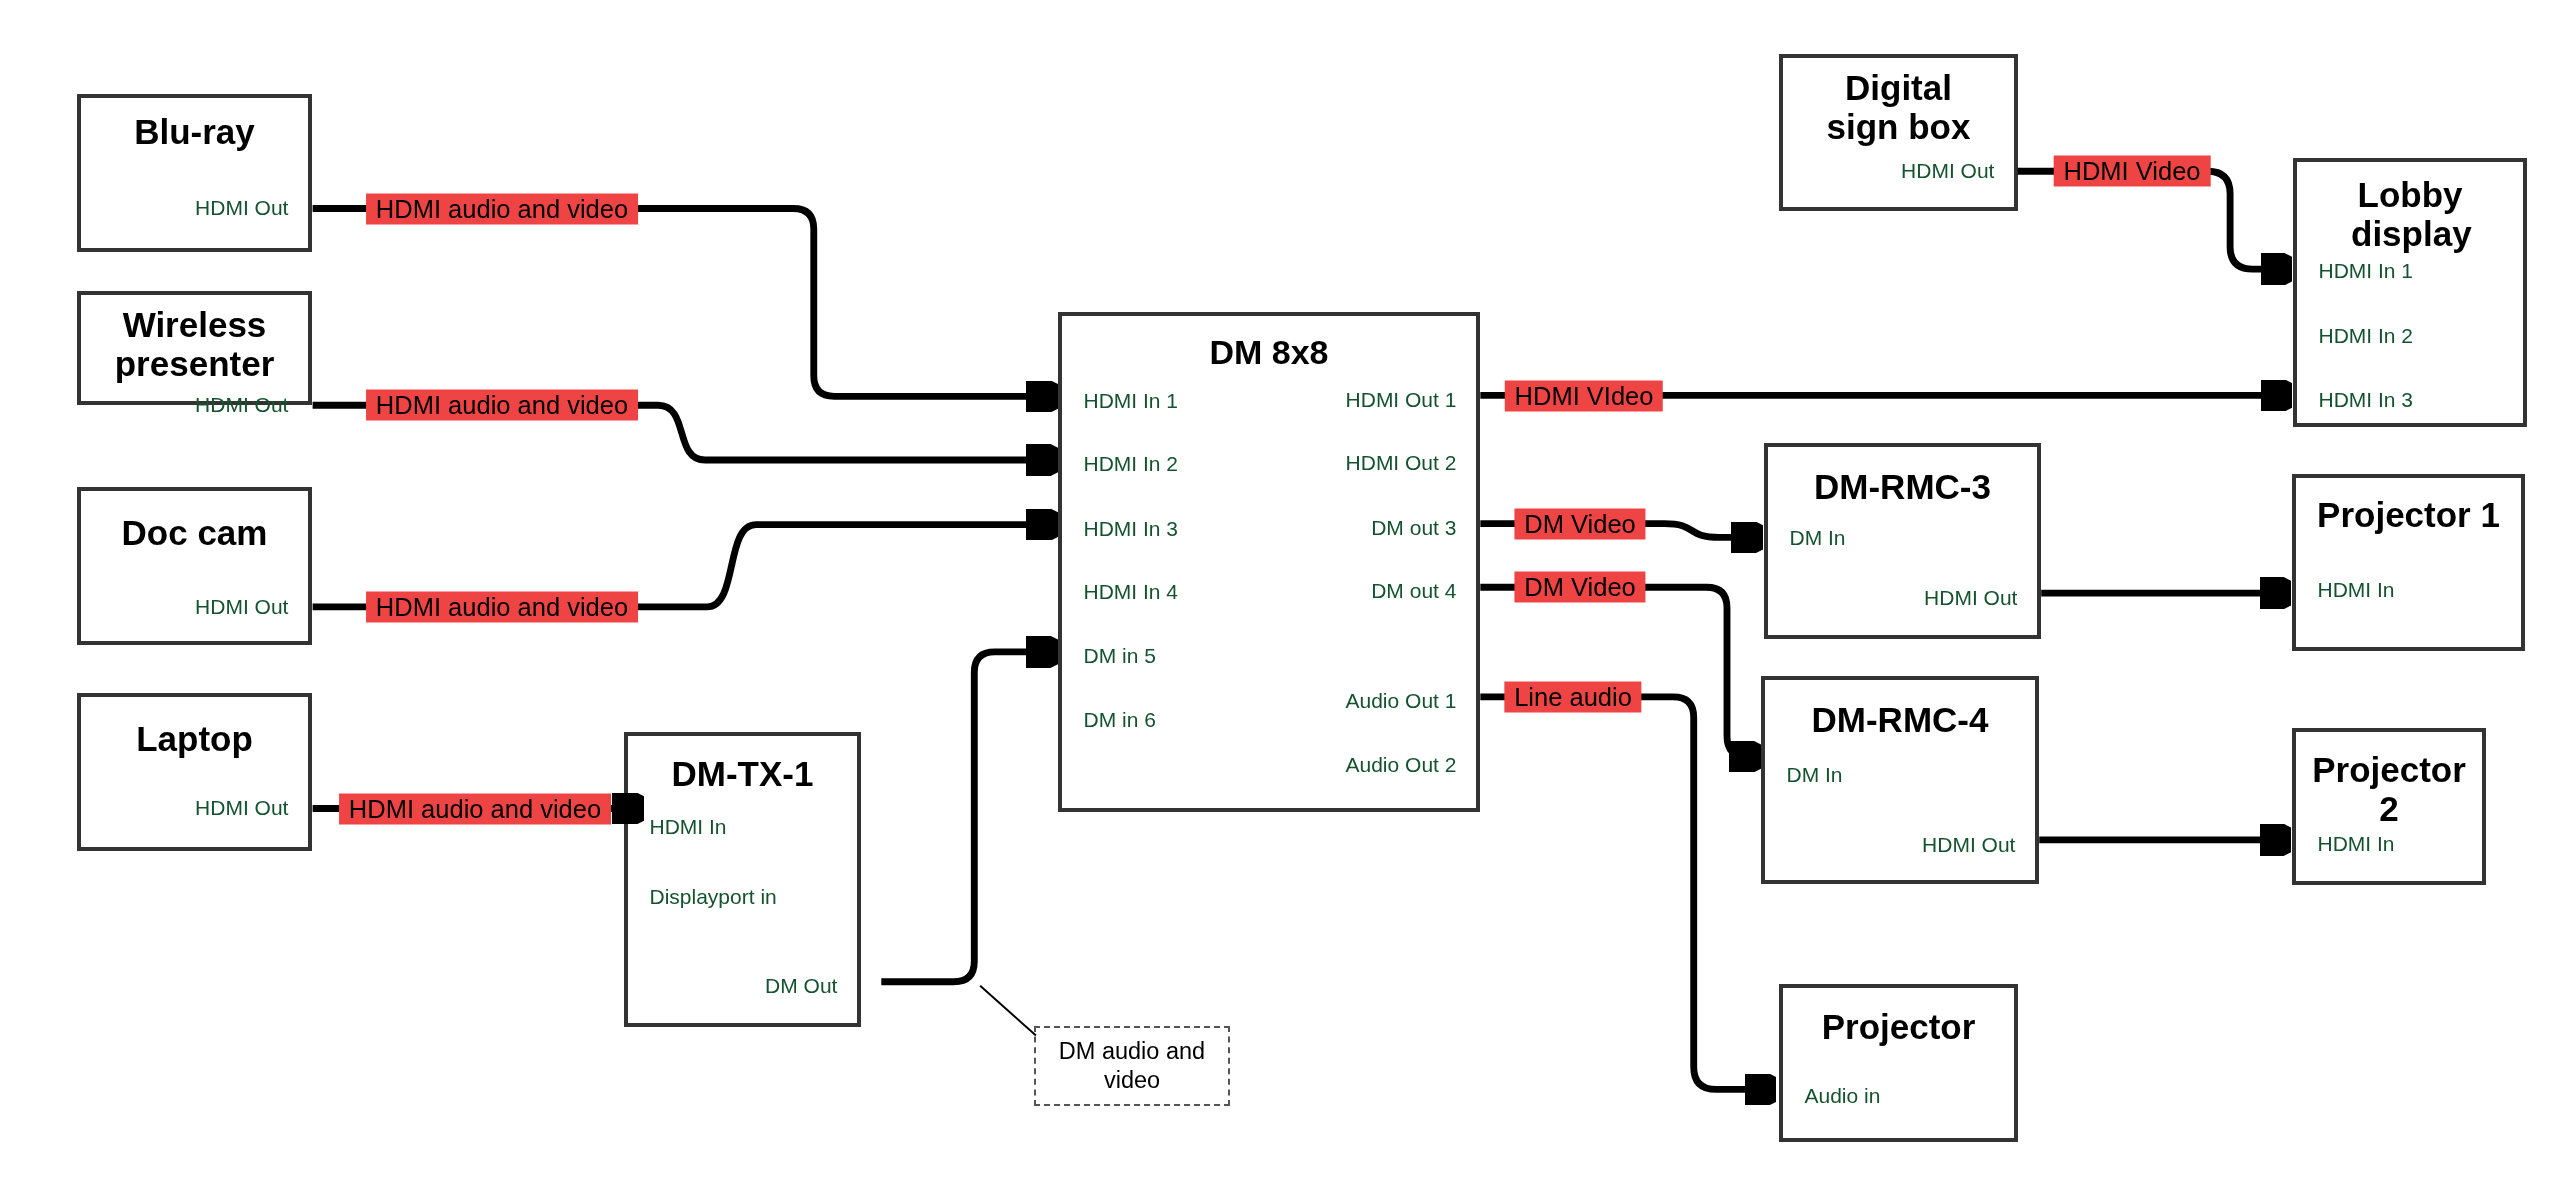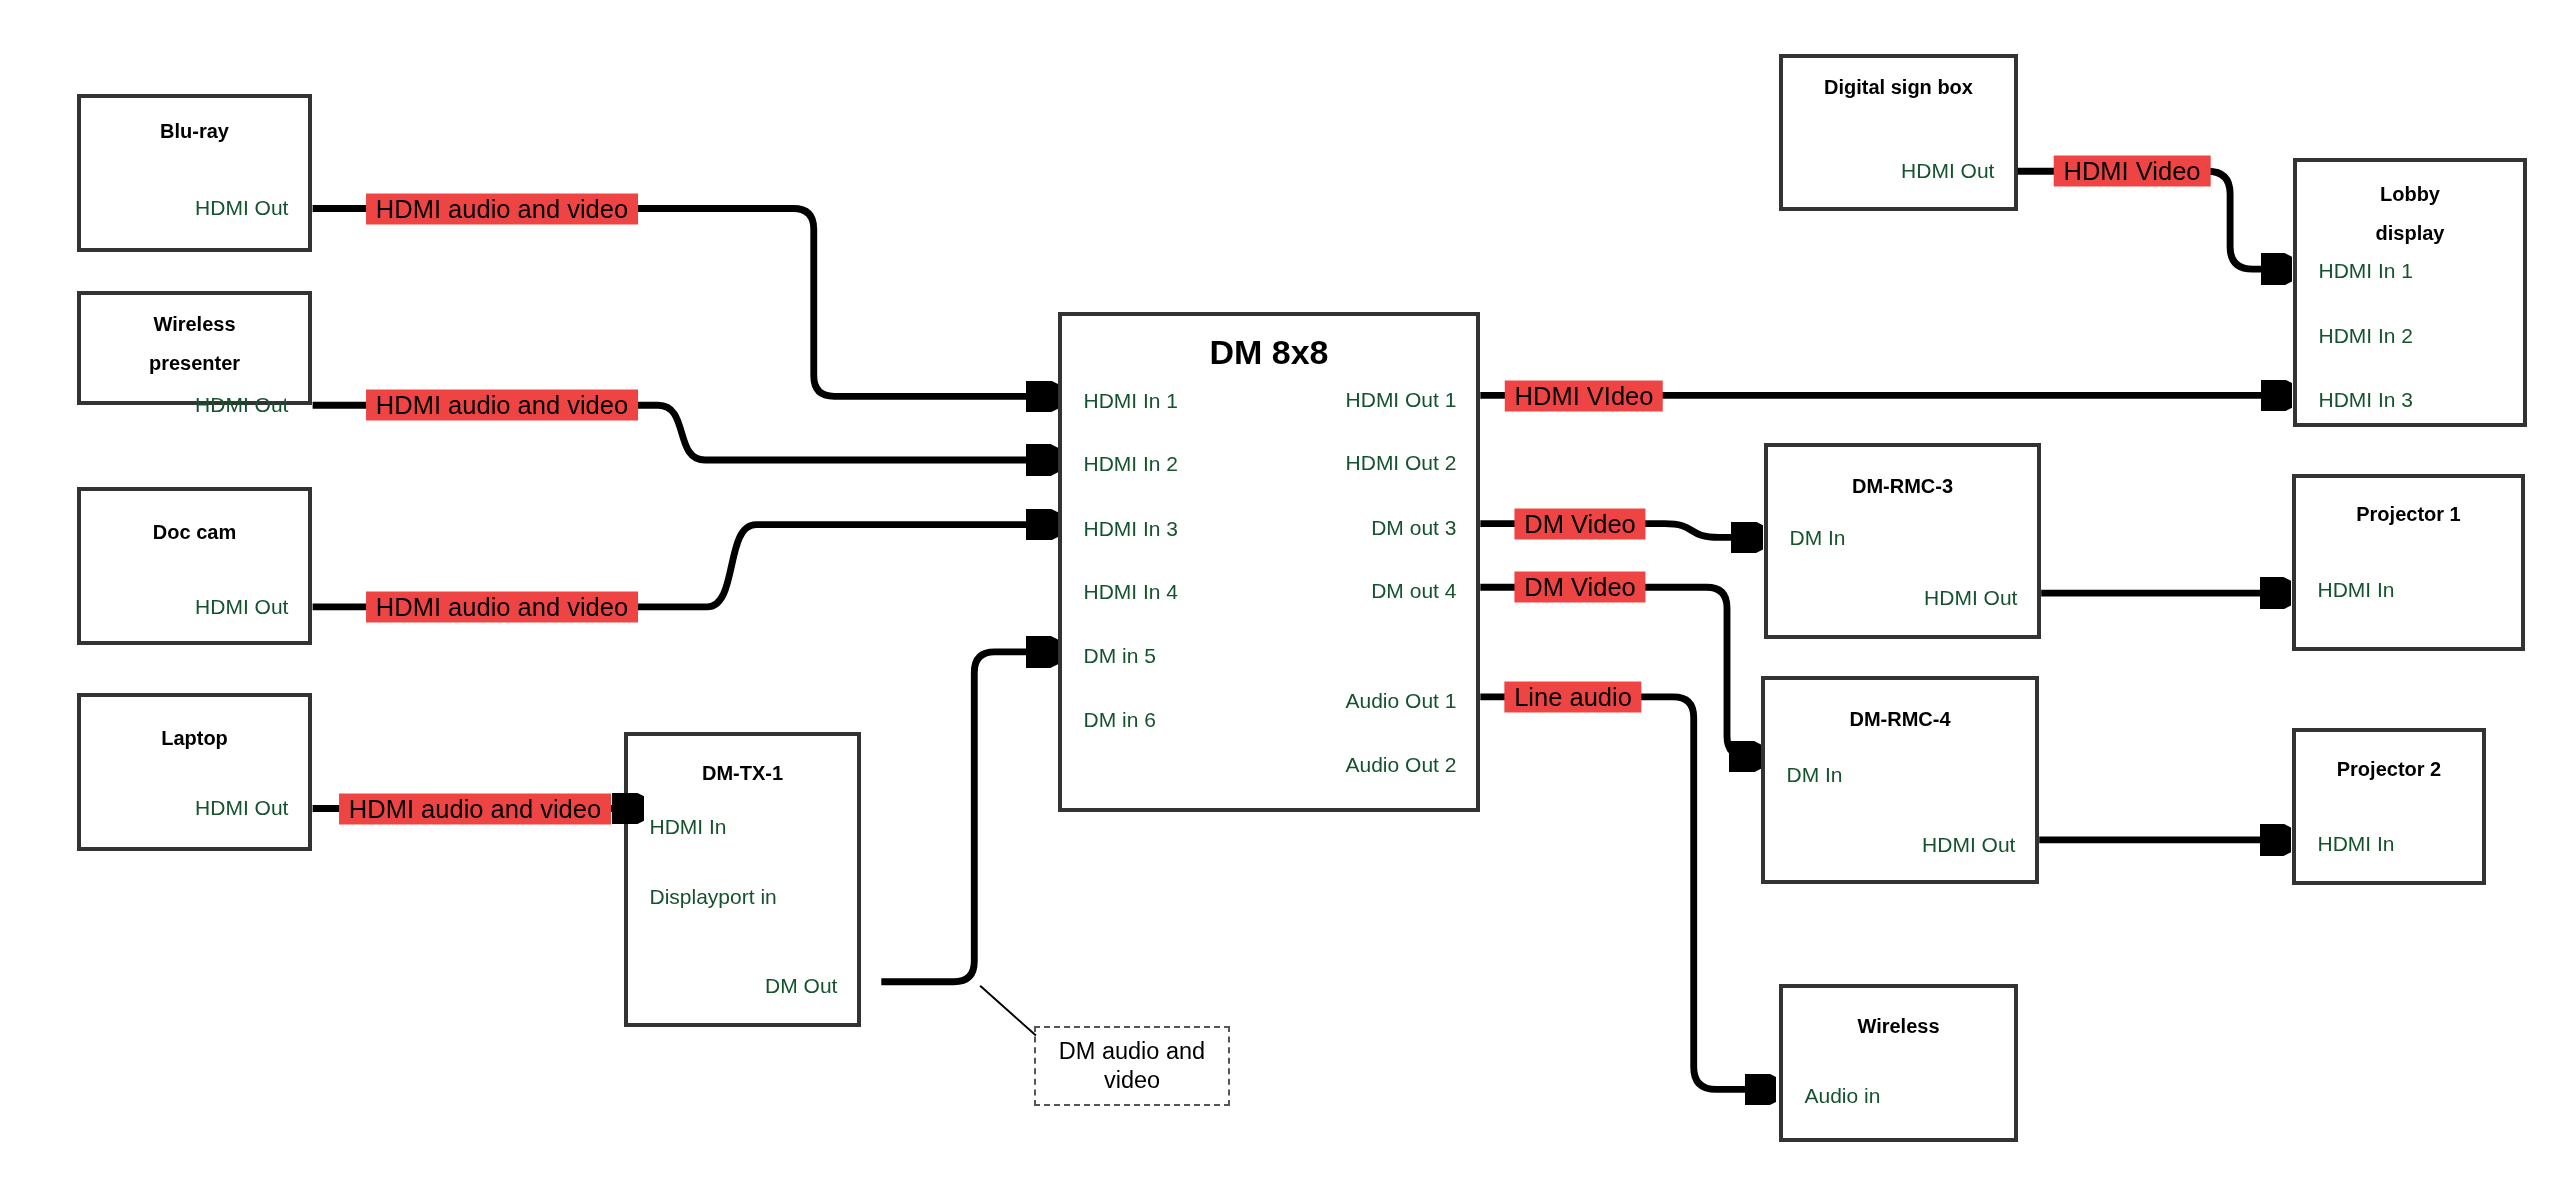--- a/index.html
+++ b/index.html
@@ -13,21 +13,21 @@
   .node{
     position:absolute;
     background:#ffffff;
     border:4.9px solid #333333;
     box-sizing:border-box;
   }
   .node .title{
     position:absolute;left:7.8px;right:7.8px;
     text-align:center;
     font-weight:bold;
-    font-size:20px;line-height:39px;
+    font-size:35px;line-height:39px;
     color:#000;
   }
   .port{
     position:absolute;
     font-size:21px;line-height:33px;
     color:#14532d;
     white-space:nowrap;
   }
   .port.pl{left:21.5px;text-align:left;}
   .port.pr{right:19.6px;text-align:right;}
@@ -131,21 +131,21 @@
     <div class="port pl" style="top:78px;">DM In</div>
     <div class="port pr" style="top:148px;">HDMI Out</div>
   </div>
 
   <div class="node" style="left:2292px;top:728px;width:194px;height:157px;padding-left:28px;">
     <div class="title" style="top:17.6px;">Projector 2</div>
     <div class="port pl" style="top:95px;">HDMI In</div>
   </div>
 
   <div class="node" style="left:1779px;top:984px;width:239px;height:158px;">
-    <div class="title" style="top:18.6px;">Wireless</div>
+    <div class="title" style="top:18.6px;">Projector</div>
     <div class="port pl" style="top:91px;">Audio in</div>
   </div>
 
   <div class="callout" style="left:1034px;top:1026px;width:196px;height:80px;">
     <span>DM audio and video</span>
   </div>
 
   <svg id="wires" viewBox="0 0 2631 1227" xmlns="http://www.w3.org/2000/svg">
     <defs>
       <marker id="arrow" viewBox="0 0 10 10" refX="8" refY="5" markerWidth="4.6" markerHeight="4.6" orient="auto">

